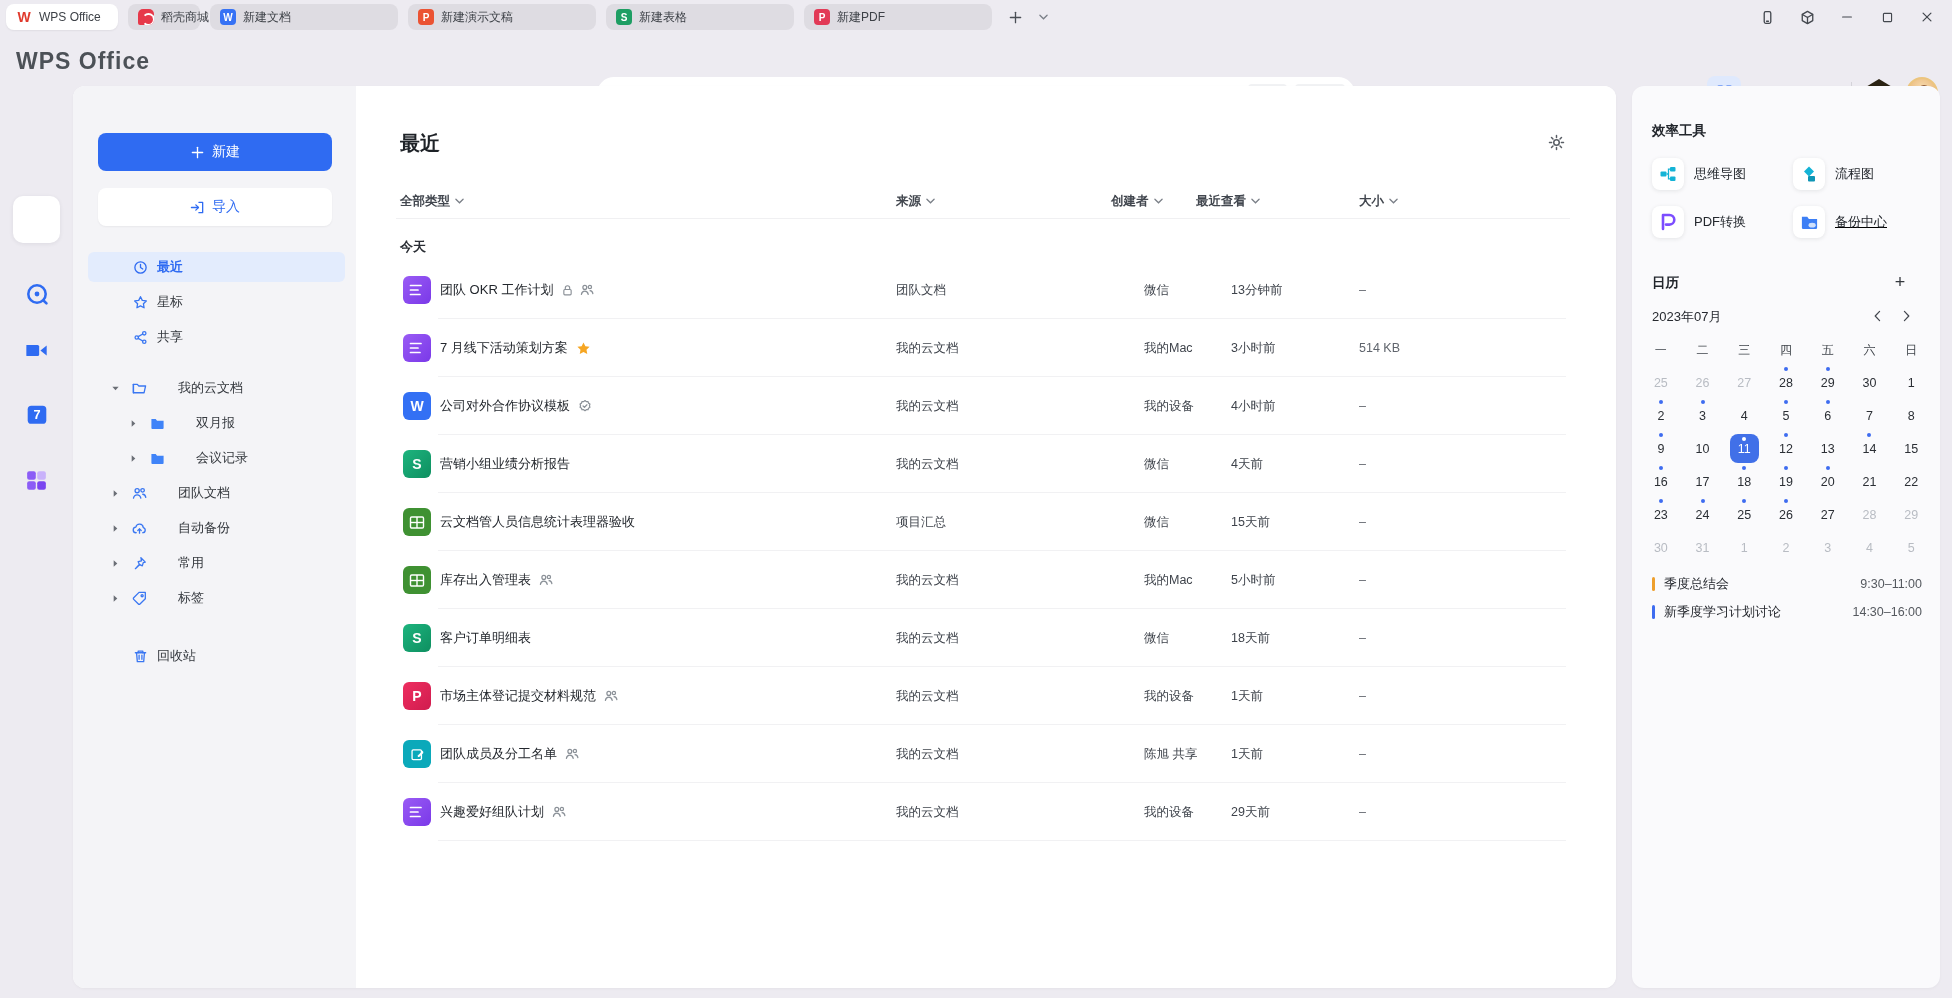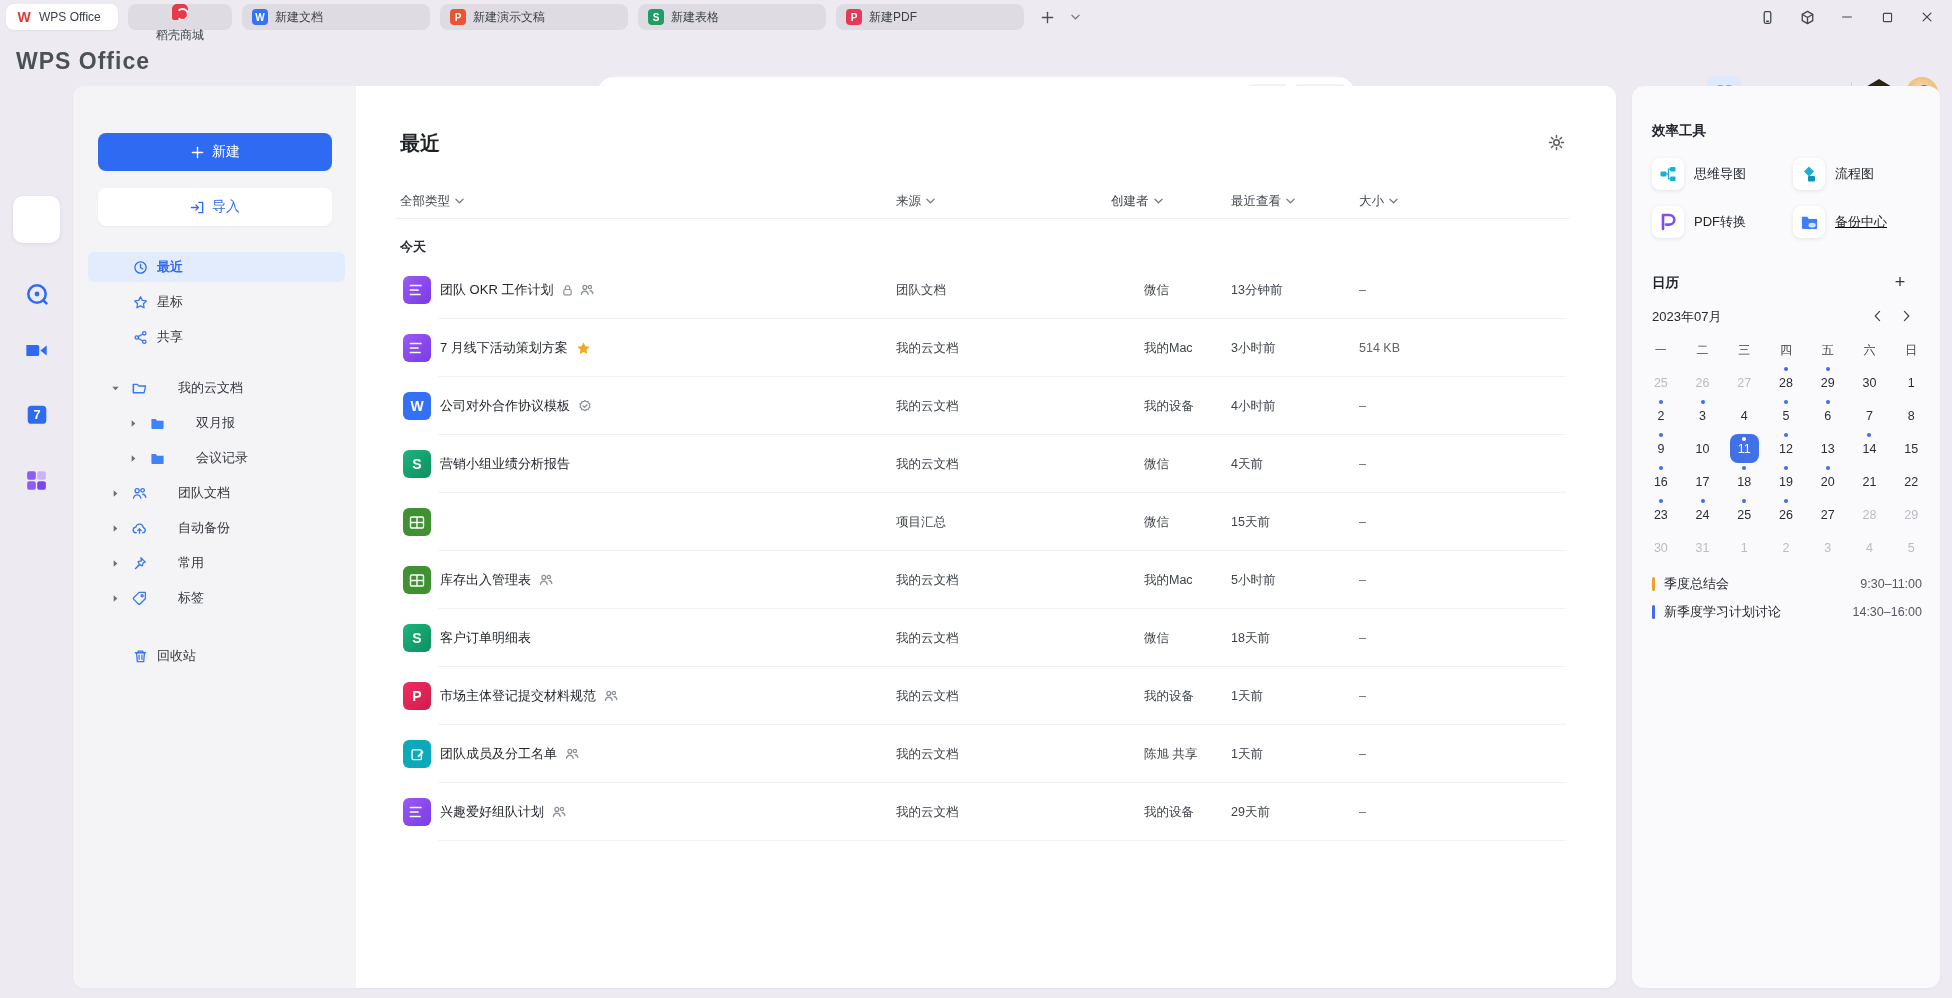--- a/index.html
+++ b/index.html
@@ -58,21 +58,21 @@
   .caret { position:absolute; width:10px; height:10px; display:flex; align-items:center; justify-content:center; color:#6a6e75; }
   .stree-item .icon2 { position:absolute; }
   .trash-item { position:absolute; left:15px; right:11px; top:555px; height:30px; display:flex; align-items:center; font-size:13px; color:#34383e; }
   .icon { display:inline-flex; align-items:center; justify-content:center; }
 
   
   .main { position:absolute; left:283px; top:0; right:0; bottom:0; background:#fff; }
   .main-title { position:absolute; left:44px; top:44px; font-size:20px; font-weight:700; color:#1e2227; }
   .gear { position:absolute; left:1192px; top:48px; color:#585d64; }
   .filters { position:absolute; top:104px; left:0; right:0; height:22px; }
-  .filter { position:absolute; display:flex; align-items:center; gap:5px; font-size:12.5px; color:#42474f; top:0; height:22px; }
+  .filter { position:absolute; display:flex; align-items:center; gap:5px; font-size:12.5px; color:#42474f; top:0; height:22px;font-weight:bold; }
   .filters-divider { position:absolute; left:40px; width:1174px; top:132px; height:1px; background:#f0f0f2; }
   .section-label { position:absolute; left:44px; top:152px; font-size:13px; font-weight:600; color:#2a2e34; }
   .filelist { position:absolute; left:0; top:175px; right:4px;text-align:center; }
   .frow { position:relative; height:58px; }
   .frow::after { content:""; position:absolute; left:82px; right:46px; bottom:0; height:1px; background:#f1f1f3; }
   .file-icon { position:absolute; left:47px; top:15px; width:28px; height:28px; border-radius:6px; display:flex; align-items:center; justify-content:center; color:#fff; font-weight:700; font-size:14px; }
   .c-title { position:absolute; left:84px; top:0; height:58px; display:flex; align-items:center; gap:8px; font-size:13px; color:#23272d; }
   .fbadges { display:flex; align-items:center; gap:6px; color:#8a9097; }
   .c-src  { position:absolute; left:540px; line-height:58px; font-size:12.5px; color:#3e434b; }
   .c-cre  { position:absolute; left:755px; line-height:58px; font-size:12.5px; color:#3e434b;margin-left:33px; }
@@ -108,21 +108,21 @@
 <body>
 
 <div class="app">
 
   <div class="tabbar">
     <div class="tabs" id="tabs">
         <div class="tab active" style="width: 112px;">
           <span class="tab-badge wps">W</span>
           <span class="tab-label">WPS Office</span>
         </div>
-        <div class="tab" style="width: 104px; flex-direction: column;">
+        <div class="tab" style="width: 72px;">
           <span class="tab-badge docer"></span>
           <span class="tab-label">稻壳商城</span>
         </div>
         <div class="tab" style="width: 188px;">
           <span class="tab-badge" style="background:#3672f5">W</span>
           <span class="tab-label">新建文档</span>
         </div>
         <div class="tab" style="width: 188px;">
           <span class="tab-badge" style="background:#eb5333">P</span>
           <span class="tab-label">新建演示文稿</span>
@@ -455,21 +455,21 @@
             <svg width="9" height="6" viewBox="0 0 10 6" fill="none" stroke="#7a7f87" stroke-width="1.4" stroke-linecap="round">
               <path d="M1 1l4 4 4-4"></path>
             </svg>
           </div>
           <div class="filter" style="left: 755px;">
             <span>创建者</span>
             <svg width="9" height="6" viewBox="0 0 10 6" fill="none" stroke="#7a7f87" stroke-width="1.4" stroke-linecap="round">
               <path d="M1 1l4 4 4-4"></path>
             </svg>
           </div>
-          <div class="filter" style="left: 875px;">
+          <div class="filter" style="left: 840px;">
             <span>最近查看</span>
             <svg width="9" height="6" viewBox="0 0 10 6" fill="none" stroke="#7a7f87" stroke-width="1.4" stroke-linecap="round">
               <path d="M1 1l4 4 4-4"></path>
             </svg>
           </div>
           <div class="filter" style="left: 1003px;">
             <span>大小</span>
             <svg width="9" height="6" viewBox="0 0 10 6" fill="none" stroke="#7a7f87" stroke-width="1.4" stroke-linecap="round">
               <path d="M1 1l4 4 4-4"></path>
             </svg>
@@ -563,20 +563,24 @@
             <div class="c-size">–</div>
           </div>
           <div class="frow">
             <div class="file-icon" style="background:#3f9132">
               <svg width="16" height="15" viewBox="0 0 16 15" fill="none" stroke="#fff" stroke-width="1.4">
                 <rect x="1.5" y="2" width="13" height="11" rx="1.2"></rect>
                 <line x1="1.5" y1="7.5" x2="14.5" y2="7.5"></line>
                 <line x1="8" y1="2" x2="8" y2="13"></line>
               </svg>
             </div>
+            <div class="c-title">
+              <span>云文档管人员信息统计表理器验收</span>
+              <span class="fbadges"></span>
+            </div>
             <div class="c-src">项目汇总</div>
             <div class="c-cre">微信</div>
             <div class="c-view">15天前</div>
             <div class="c-size">–</div>
           </div>
           <div class="frow">
             <div class="file-icon" style="background:#3f9132">
               <svg width="16" height="15" viewBox="0 0 16 15" fill="none" stroke="#fff" stroke-width="1.4">
                 <rect x="1.5" y="2" width="13" height="11" rx="1.2"></rect>
                 <line x1="1.5" y1="7.5" x2="14.5" y2="7.5"></line>

